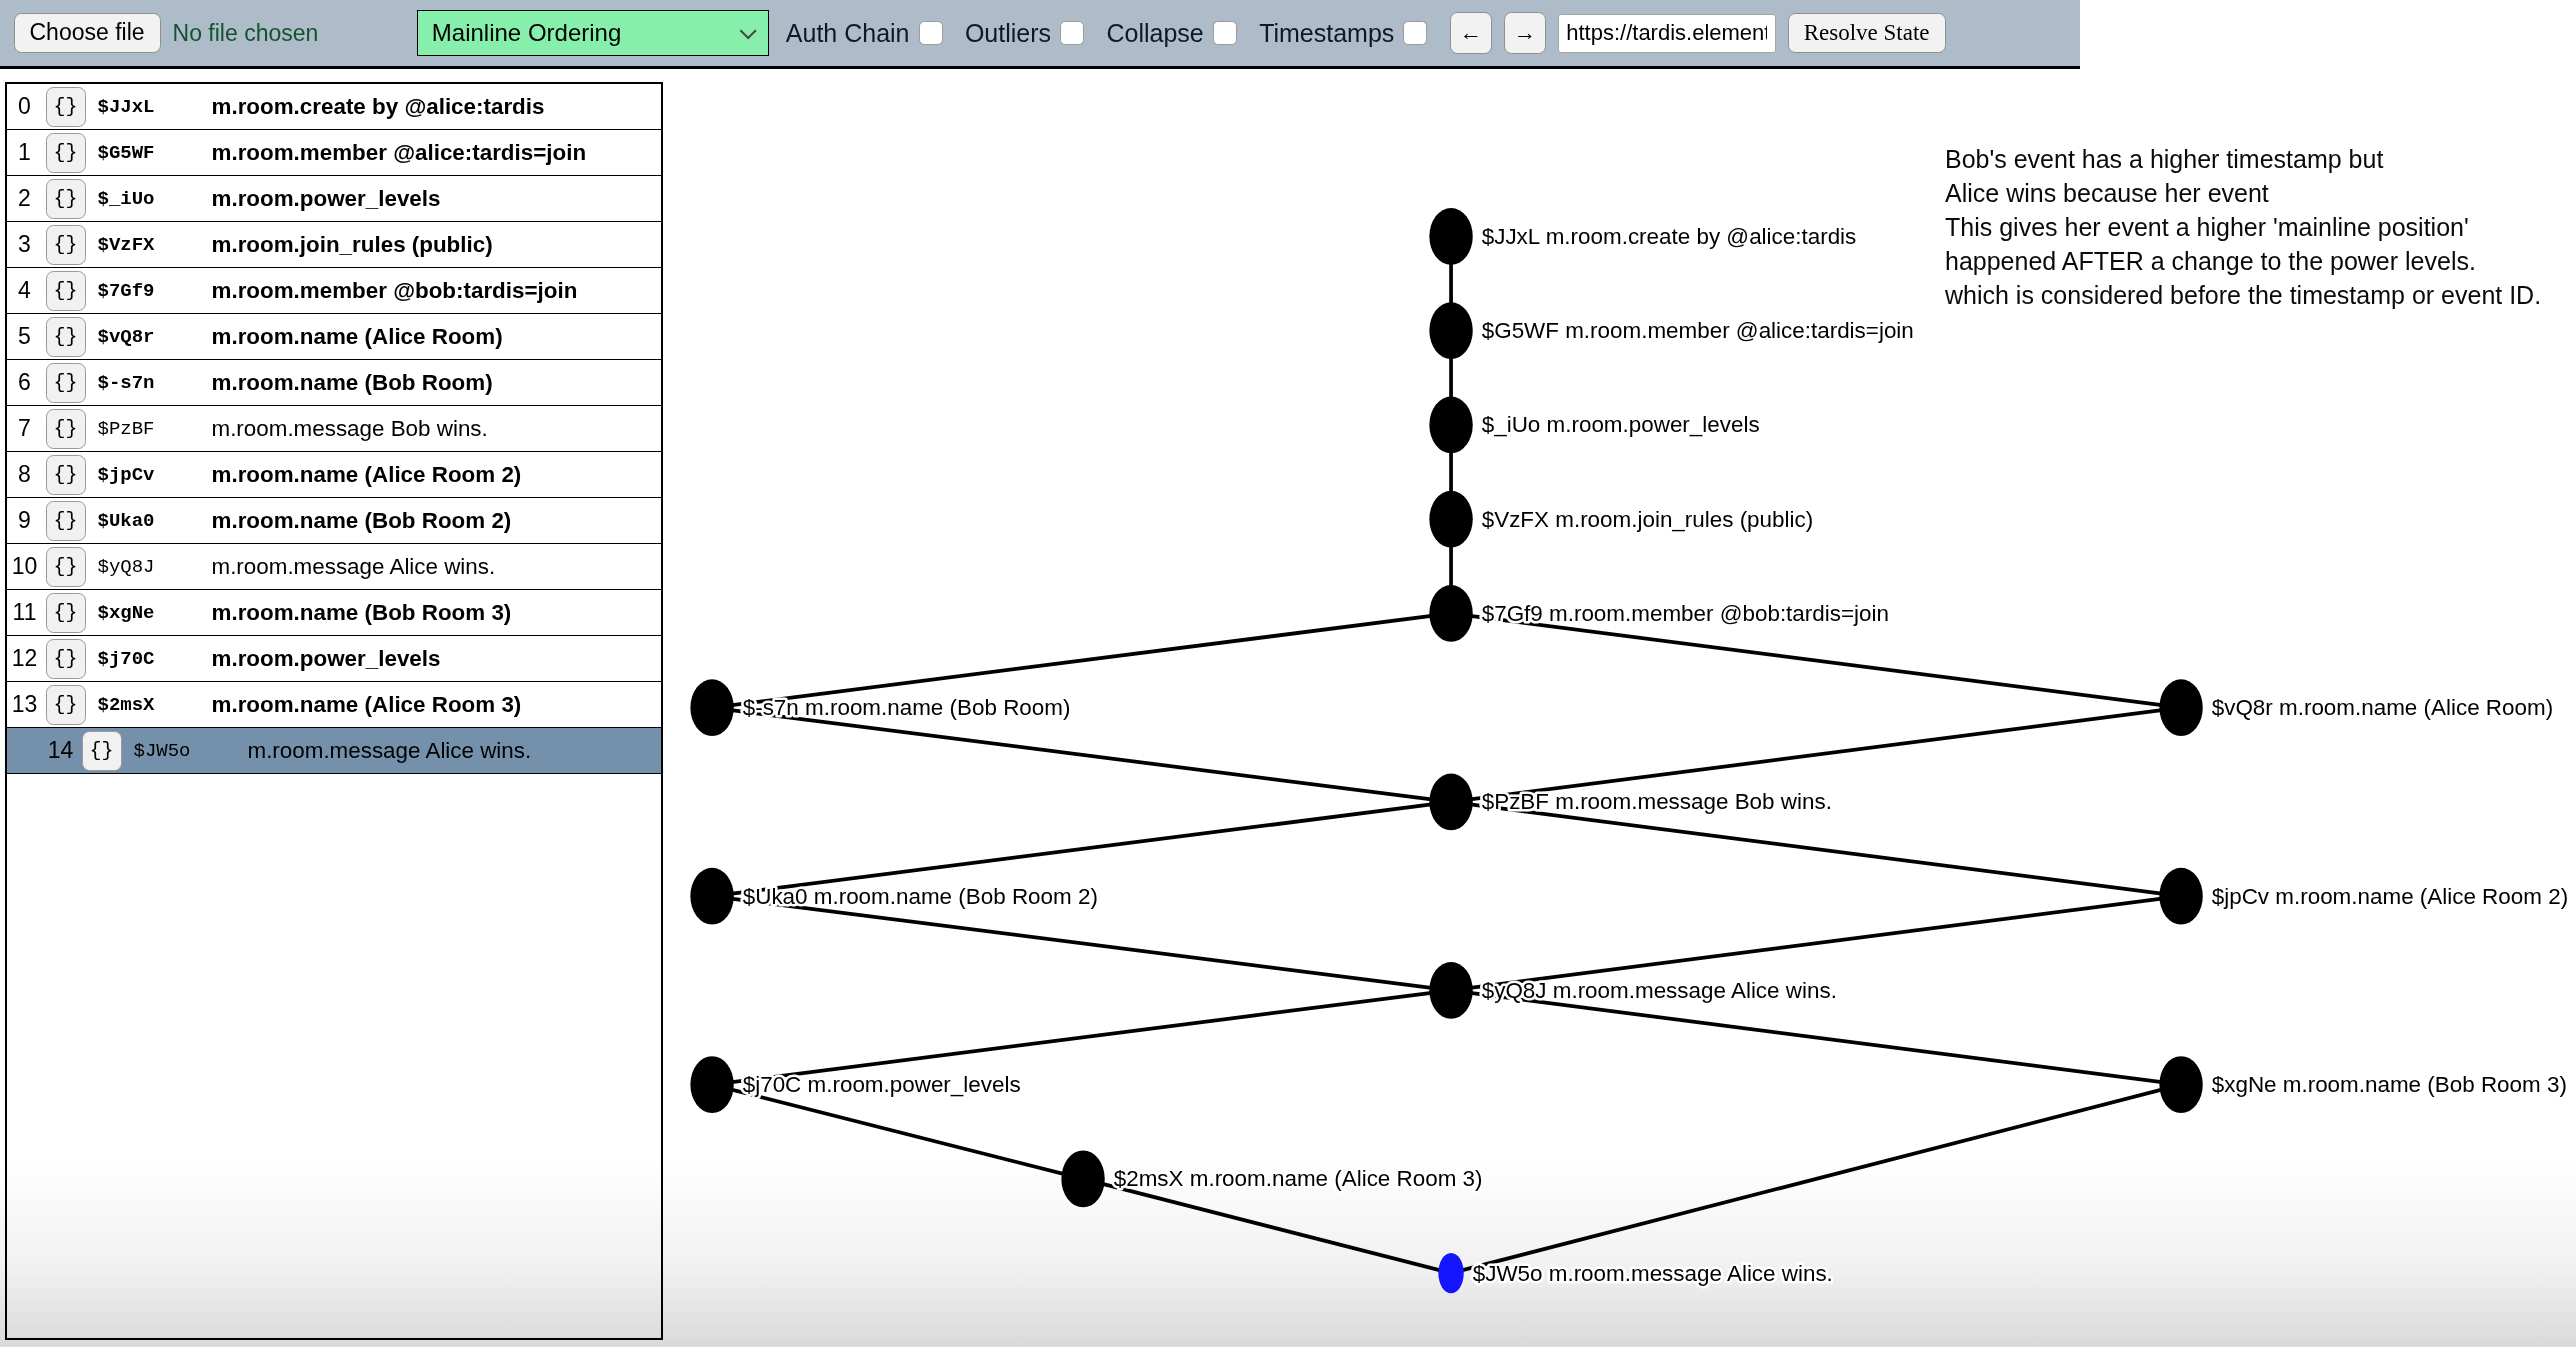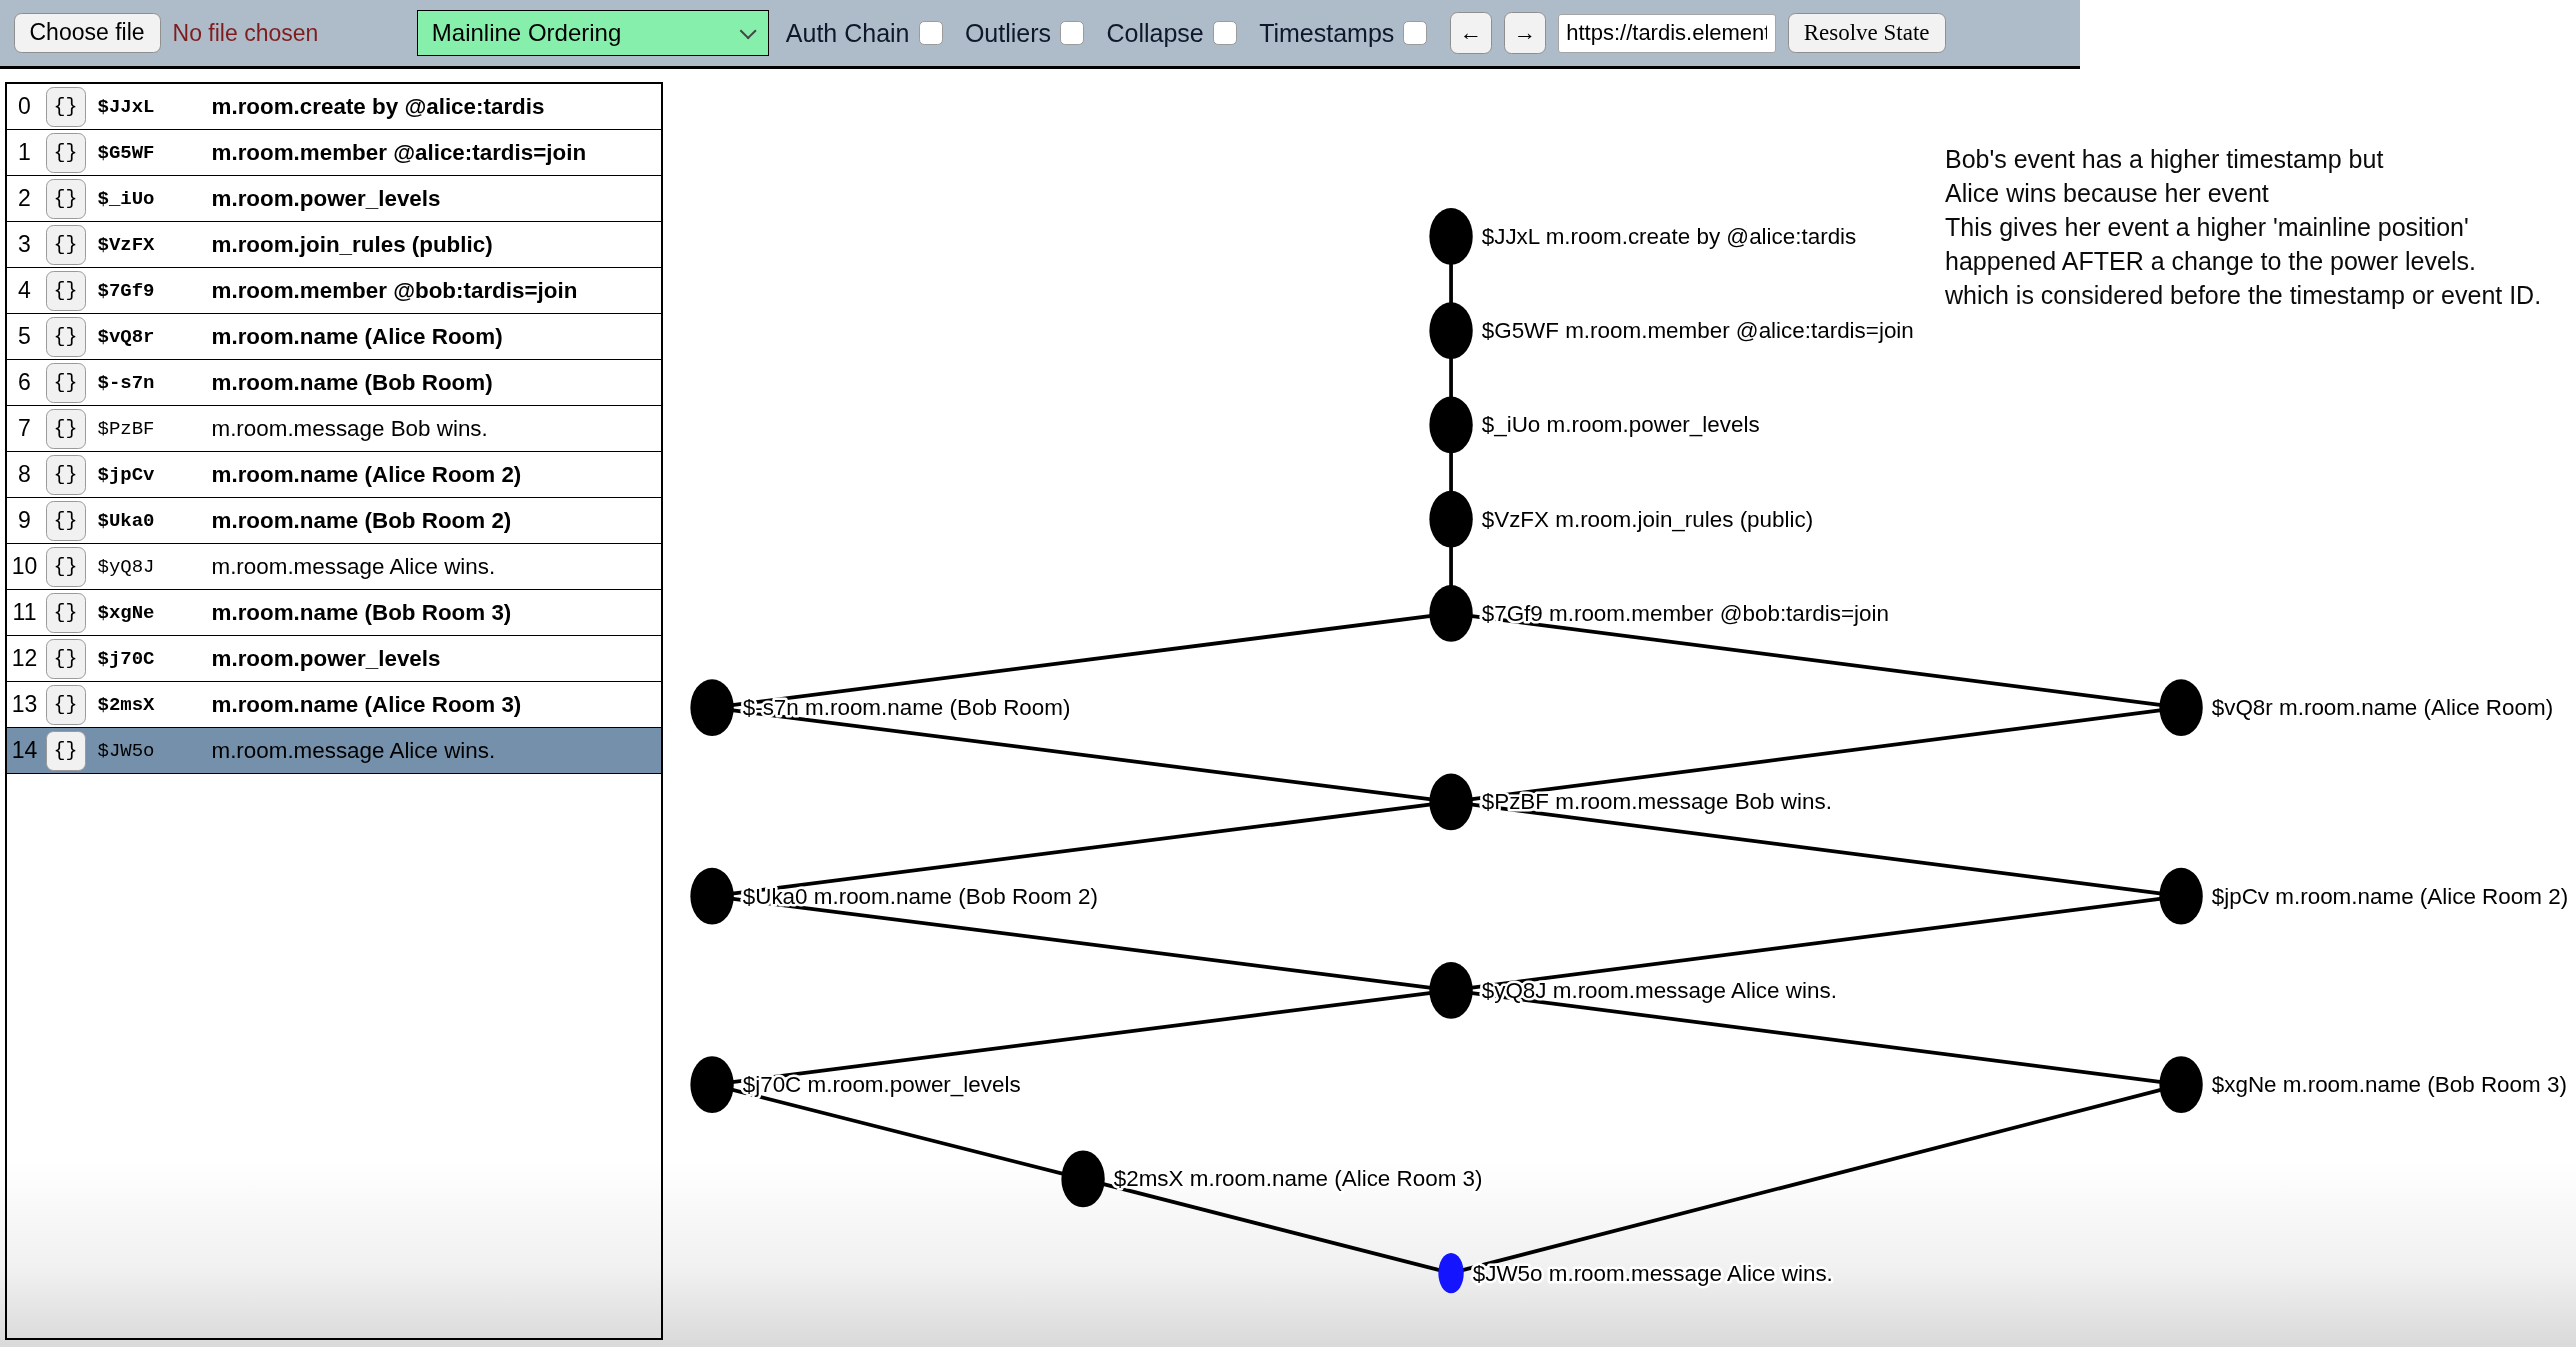--- a/index.html
+++ b/index.html
@@ -24,21 +24,21 @@
     font-family:"Liberation Sans", sans-serif;
     background:#f2f2f2;
     border:1.5px solid #8f8f8f;
     border-radius:7.5px;
     font-size:23px;
     color:#000;
     padding:6px 15px;
     line-height:1.1;
   }
   .choose-file { margin-right:12px; }
-  .file-status { font-size:23px; color:#7f1d1d; margin-right:99px; }
+  .file-status { font-size:23px; color:#14532d; margin-right:99px; }
   .select {
     width:352px; height:46px;
     background:#86efac;
     border:1.5px solid #000;
     display:flex; align-items:center; justify-content:space-between;
     padding:0 13.5px;
     font-size:24px;
     margin-right:16.5px;
   }
   .chev {
@@ -81,21 +81,21 @@
     width:658px; height:1258px;
     border:2.2px solid #000;
     background:transparent;
   }
   .row {
     height:46px;
     display:flex; align-items:center;
     border-bottom:1.5px solid #000;
     background:transparent;
   }
-  .row.selected { background:#7490aa; }
+  .row.selected { background:#7490aa;padding-left:36px; }
   .num { width:36px; flex:none; text-align:center; font-size:23px; color:#000; }
   .json-btn {
     flex:none;
     width:40px; height:40px;
     margin:0 12px 0 3px;
     background:#f1f1f1;
     border:1.5px solid #9a9a9a;
     border-radius:7.5px;
     font-family:"Liberation Mono", monospace;
     font-size:20px;

